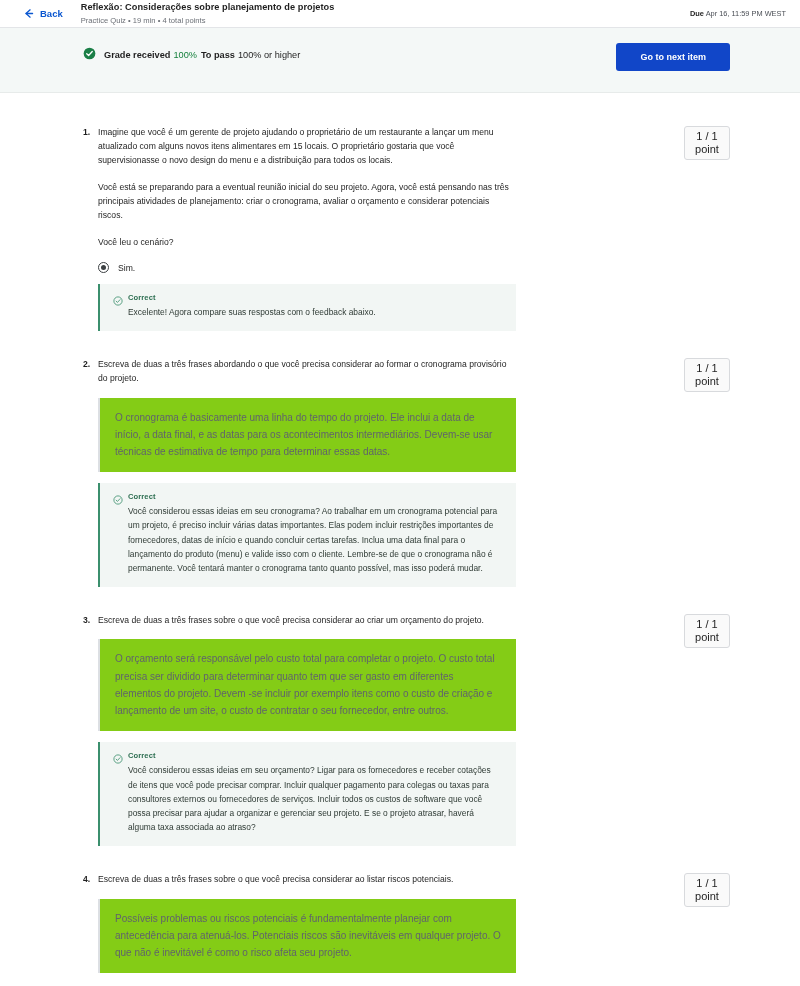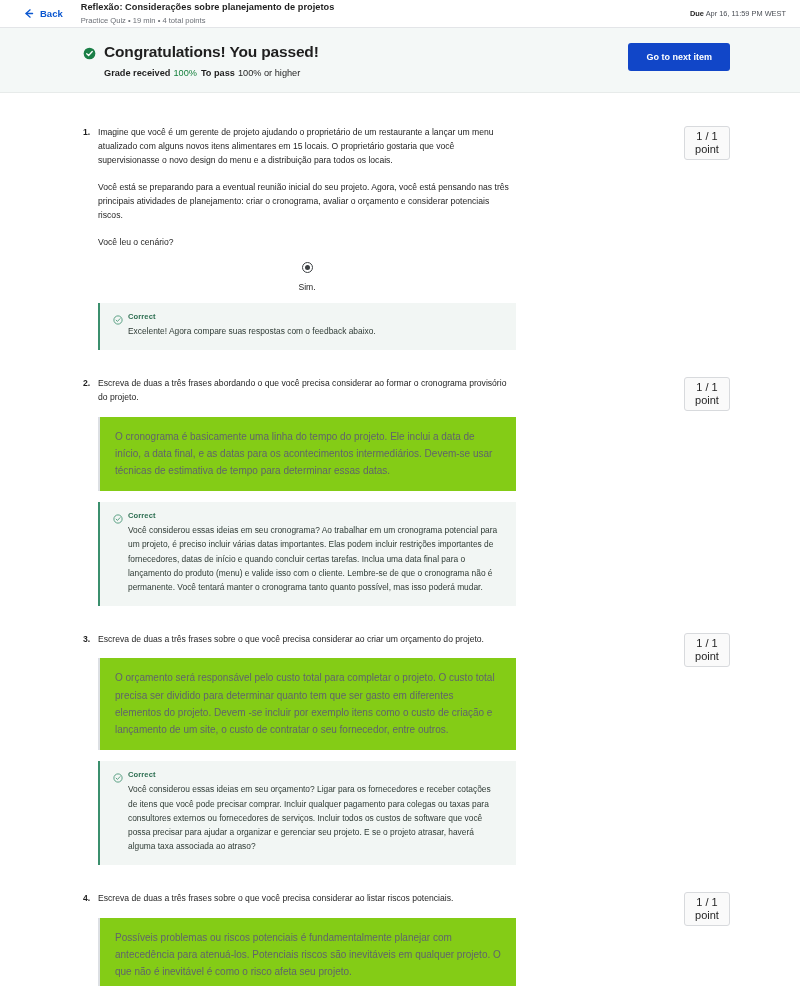--- a/index.html
+++ b/index.html
@@ -93,21 +93,21 @@
   .pass-label { font-weight: bold; color: #1f1f1f; }
   .pass-value { font-weight: normal; color: #1f1f1f; margin-left: 3px; }
   .next-btn {
     background: #1146c8;
     color: #fff;
     border: none;
     border-radius: 3px;
     font-size: 9px;
     font-weight: bold;
     font-family: "Liberation Sans", sans-serif;
-    padding: 9px 18px;
+    padding: 9px 24px;
     cursor: pointer;
     white-space: nowrap;
     margin-top: 1px;
   }
 
   
   .content { width: 660px; margin: 0 auto; padding: 33px 0 30px 0; }
   .question { display: flex; margin-bottom: 27px; }
   .q-body { flex: 1 1 auto; min-width: 0; padding-left: 13px; display: flex; }
   .q-num {
@@ -142,21 +142,20 @@
     line-height: 1.2;
   }
 
   
   .option-row {
     display: flex;
     align-items: center;
     gap: 9px;
     margin-top: 13px;
     margin-bottom: 4px;
-    flex-direction: column;
   }
   .radio {
     width: 11px; height: 11px;
     border-radius: 50%;
     border: 1.4px solid #3c4043;
     display: flex; align-items: center; justify-content: center;
     flex: 0 0 auto;
     background: #fff;
   }
   .radio .dot {
@@ -230,21 +229,20 @@
 <div class="banner">
   <div class="banner-inner">
     <div class="banner-left">
       <span class="check-circle">
         <svg viewBox="0 0 16 16" width="13" height="13">
           <circle cx="8" cy="8" r="7.2" fill="#1a7f47"></circle>
           <path d="M4.6 8.2 L6.9 10.4 L11.4 5.6" fill="none" stroke="#ffffff" stroke-width="1.6" stroke-linecap="round" stroke-linejoin="round"></path>
         </svg>
       </span>
       <div>
-        <div class="pass-title">Congratulations! You passed!</div>
         <div class="grade-row">
           <div>
             <span class="grade-label">Grade received</span><span class="grade-value">100%</span>
           </div>
           <div>
             <span class="pass-label">To pass</span><span class="pass-value">100% or higher</span>
           </div>
         </div>
       </div>
     </div>

